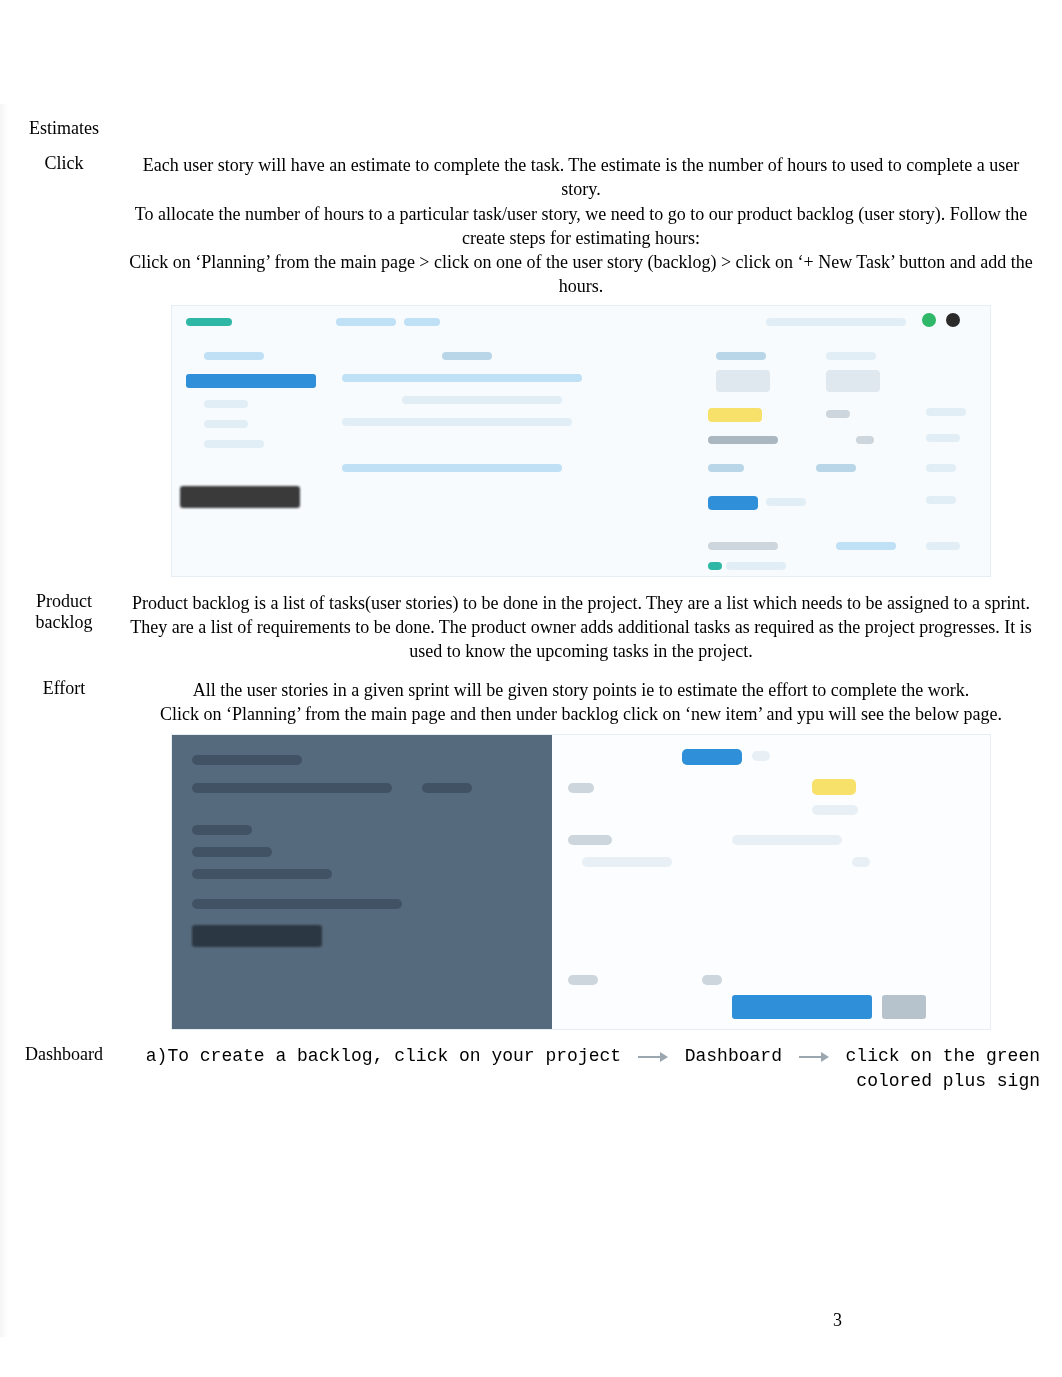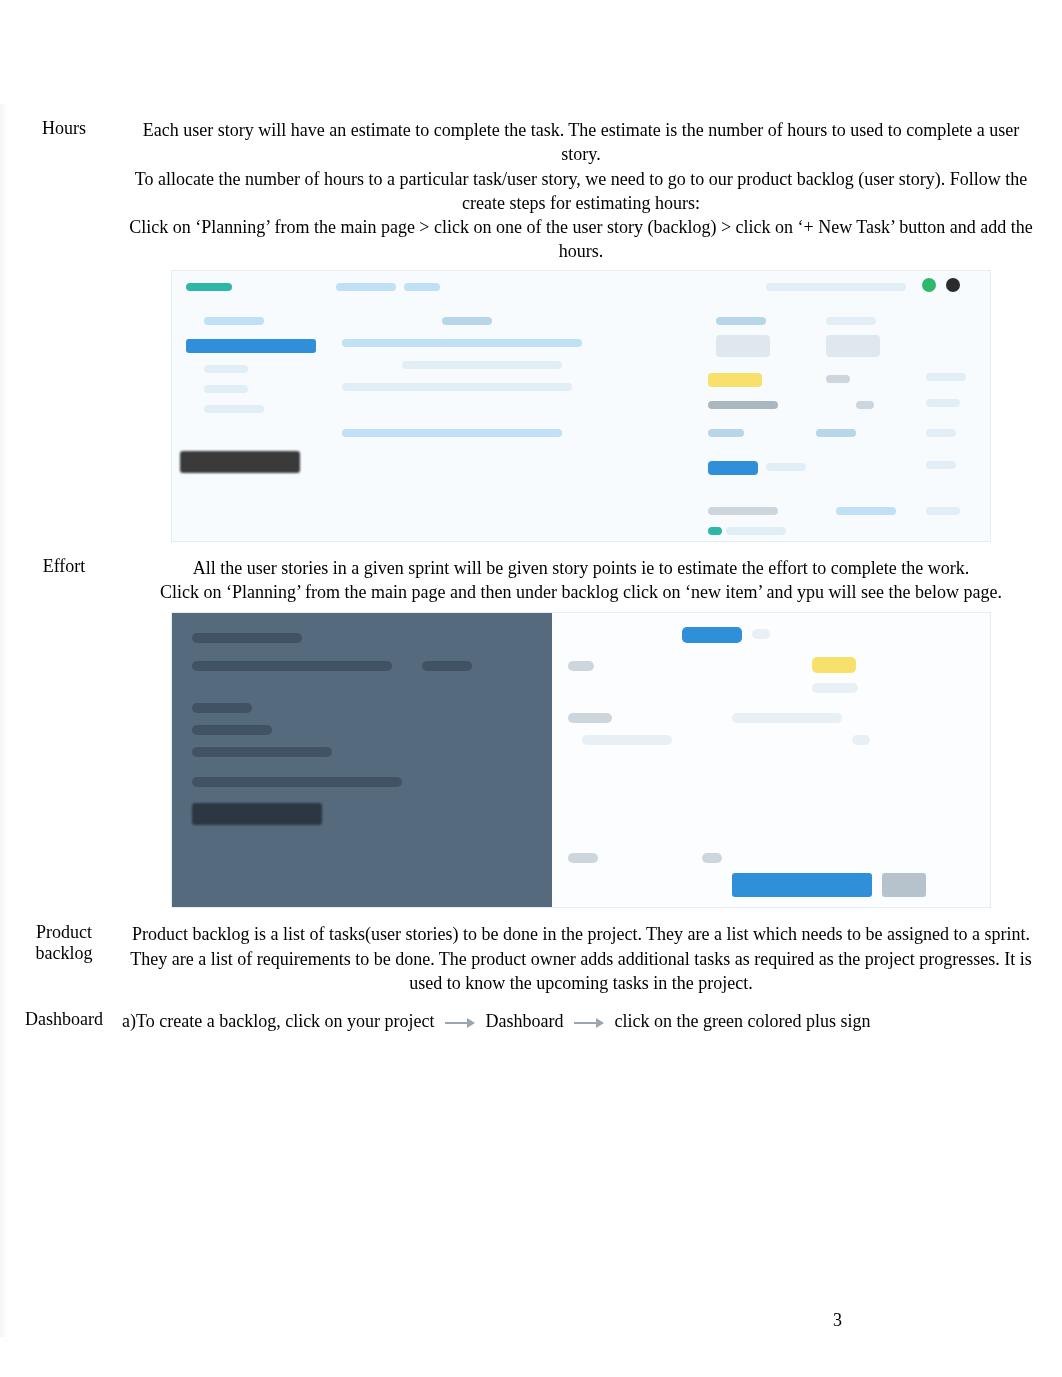--- a/index.html
+++ b/index.html
@@ -124,23 +124,27 @@
 </style>
 </head>
 <body>
 
 <div class="page">
   <div class="shadow-edge-left"></div>
 
   <table class="content">
     <tbody>
 
-
-      <tr class="row-sep">
-        <td class="label-cell">Hours</td>
+      <tr class="row-sep">
+        <td class="label-cell">Estimates</td>
+        <td class="body-cell"></td>
+      </tr>
+
+      <tr class="row-sep">
+        <td class="label-cell">Click</td>
         <td class="body-cell">
           <div>Each user story will have an estimate to complete the task. The estimate is the number of hours to used to complete a user story.</div>
           <div>To allocate the number of hours to a particular task/user story, we need to go to our product backlog (user story). Follow the create steps for estimating hours:</div>
           <div>Click on ‘Planning’ from the main page &gt; click on one of the user story (backlog) &gt; click on ‘+ New Task’ button and add the hours.</div>
 
           <div class="mock1">
 
             <div class="topbar">
               <div class="bar teal" style="left:0; width:46px; top:2px;"></div>
               <div class="bar lightblue" style="left:150px; width:60px; top:2px;"></div>
@@ -188,20 +192,28 @@
               <div class="bar lightblue" style="top:196px; left:120px; width:60px;"></div>
               <div class="bar faint" style="top:196px; left:210px; width:34px;"></div>
               <div class="bar teal" style="top:216px; left:-8px; width:14px; height:8px;"></div>
               <div class="bar faint" style="top:216px; left:10px; width:60px;"></div>
             </div>
           </div>
         </td>
       </tr>
 
       <tr class="row-sep">
+        <td class="label-cell">
+          <span>Product</span><br>
+          <span>backlog</span>
+        </td>
+        <td class="body-cell">Product backlog is a list of tasks(user stories) to be done in the project. They are a list which needs to be assigned to a sprint. They are a list of requirements to be done. The product owner adds additional tasks as required as the project progresses. It is used to know the upcoming tasks in the project.</td>
+      </tr>
+
+      <tr class="row-sep">
         <td class="label-cell">Effort</td>
         <td class="body-cell">
           <div>All the user stories in a given sprint will be given story points ie to estimate the effort to complete the work.</div>
           <div>Click on ‘Planning’ from the main page and then under backlog click on ‘new item’ and ypu will see the below page.</div>
 
           <div class="mock2">
             <div class="left">
               <div class="pill darkp" style="top:20px; left:20px; width:110px;"></div>
               <div class="pill darkp" style="top:48px; left:20px; width:200px;"></div>
               <div class="pill darkp" style="top:48px; left:250px; width:50px;"></div>
@@ -224,30 +236,22 @@
               <div class="pill grayp" style="top:240px; left:16px; width:30px;"></div>
               <div class="pill grayp" style="top:240px; left:150px; width:20px;"></div>
               <div class="bigbtn blueb" style="bottom:10px; left:180px; width:140px;"></div>
               <div class="bigbtn grayb" style="bottom:10px; left:330px; width:44px;"></div>
             </div>
           </div>
         </td>
       </tr>
 
       <tr class="row-sep">
-        <td class="label-cell">
-          <span>Product</span><br>
-          <span>backlog</span>
-        </td>
-        <td class="body-cell">Product backlog is a list of tasks(user stories) to be done in the project. They are a list which needs to be assigned to a sprint. They are a list of requirements to be done. The product owner adds additional tasks as required as the project progresses. It is used to know the upcoming tasks in the project.</td>
-      </tr>
-
-      <tr class="row-sep">
         <td class="label-cell">Dashboard</td>
-        <td class="body-cell" style="text-align:left;">
+        <td class="body-cell" style="text-align:right;font-family:Liberation Mono, monospace;">
           <span>a)To create a backlog, click on your project</span>
           <span class="arrow-icon">
             <svg width="30" height="14" viewBox="0 0 30 14">
                 <line x1="0" y1="7" x2="22" y2="7" stroke="#9aa7b0" stroke-width="2"></line>
                 <polygon points="22,2 30,7 22,12" fill="#9aa7b0"></polygon>
               </svg>
           </span>
           <span>Dashboard</span>
           <span class="arrow-icon">
             <svg width="30" height="14" viewBox="0 0 30 14">

